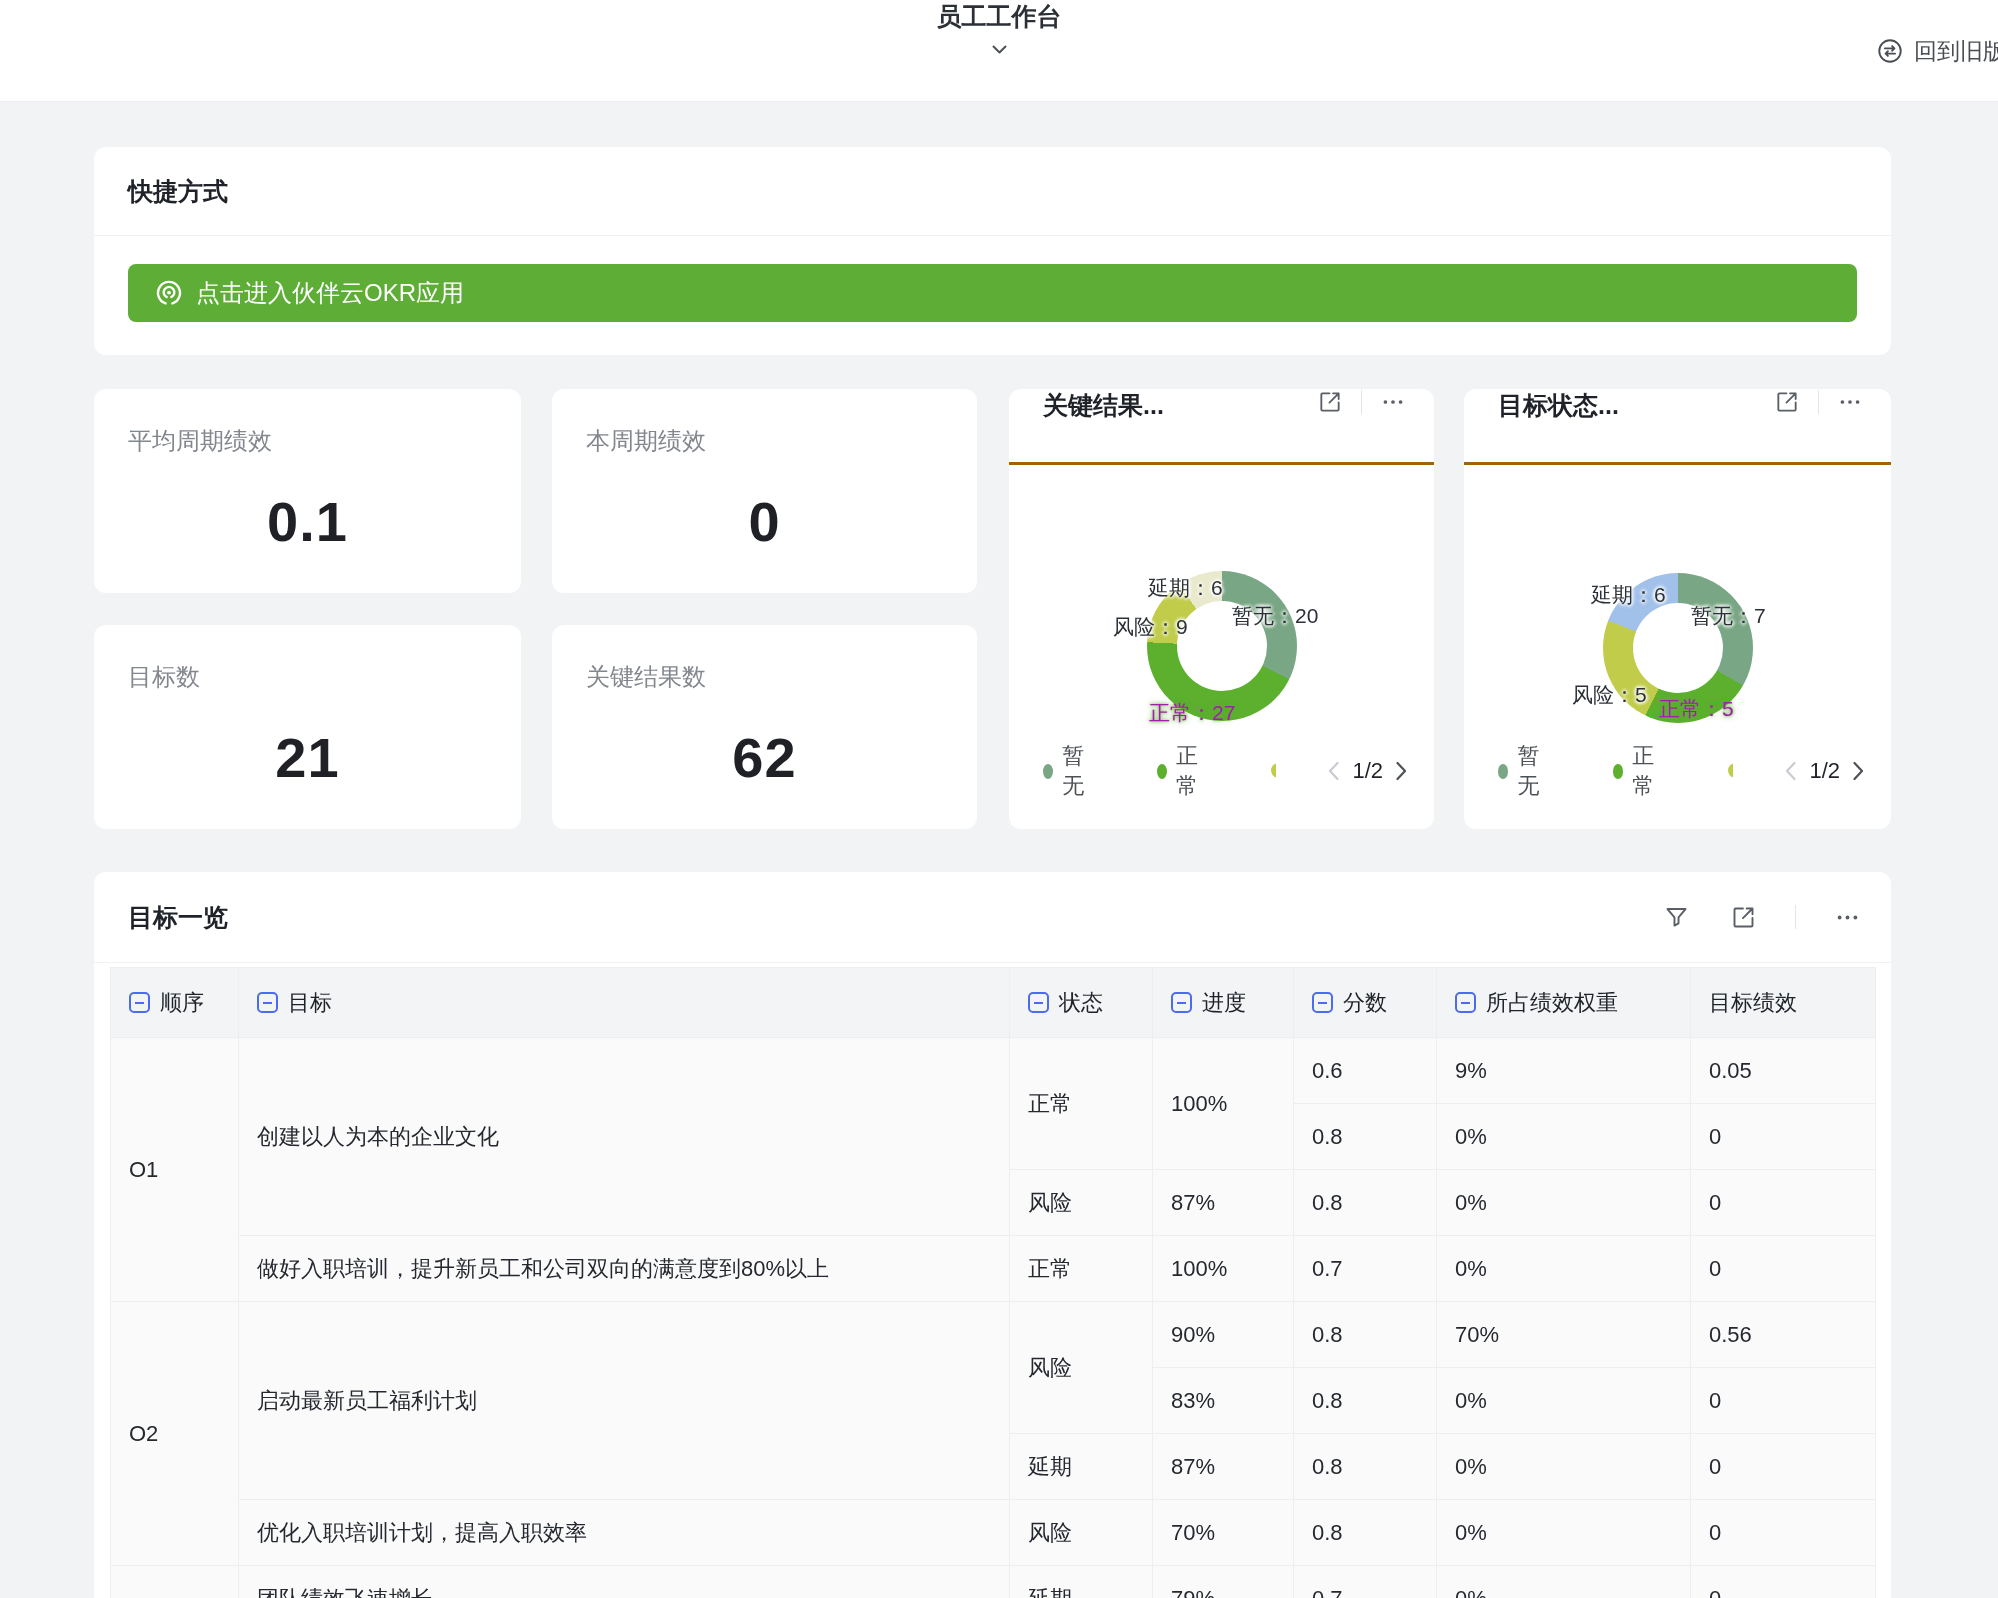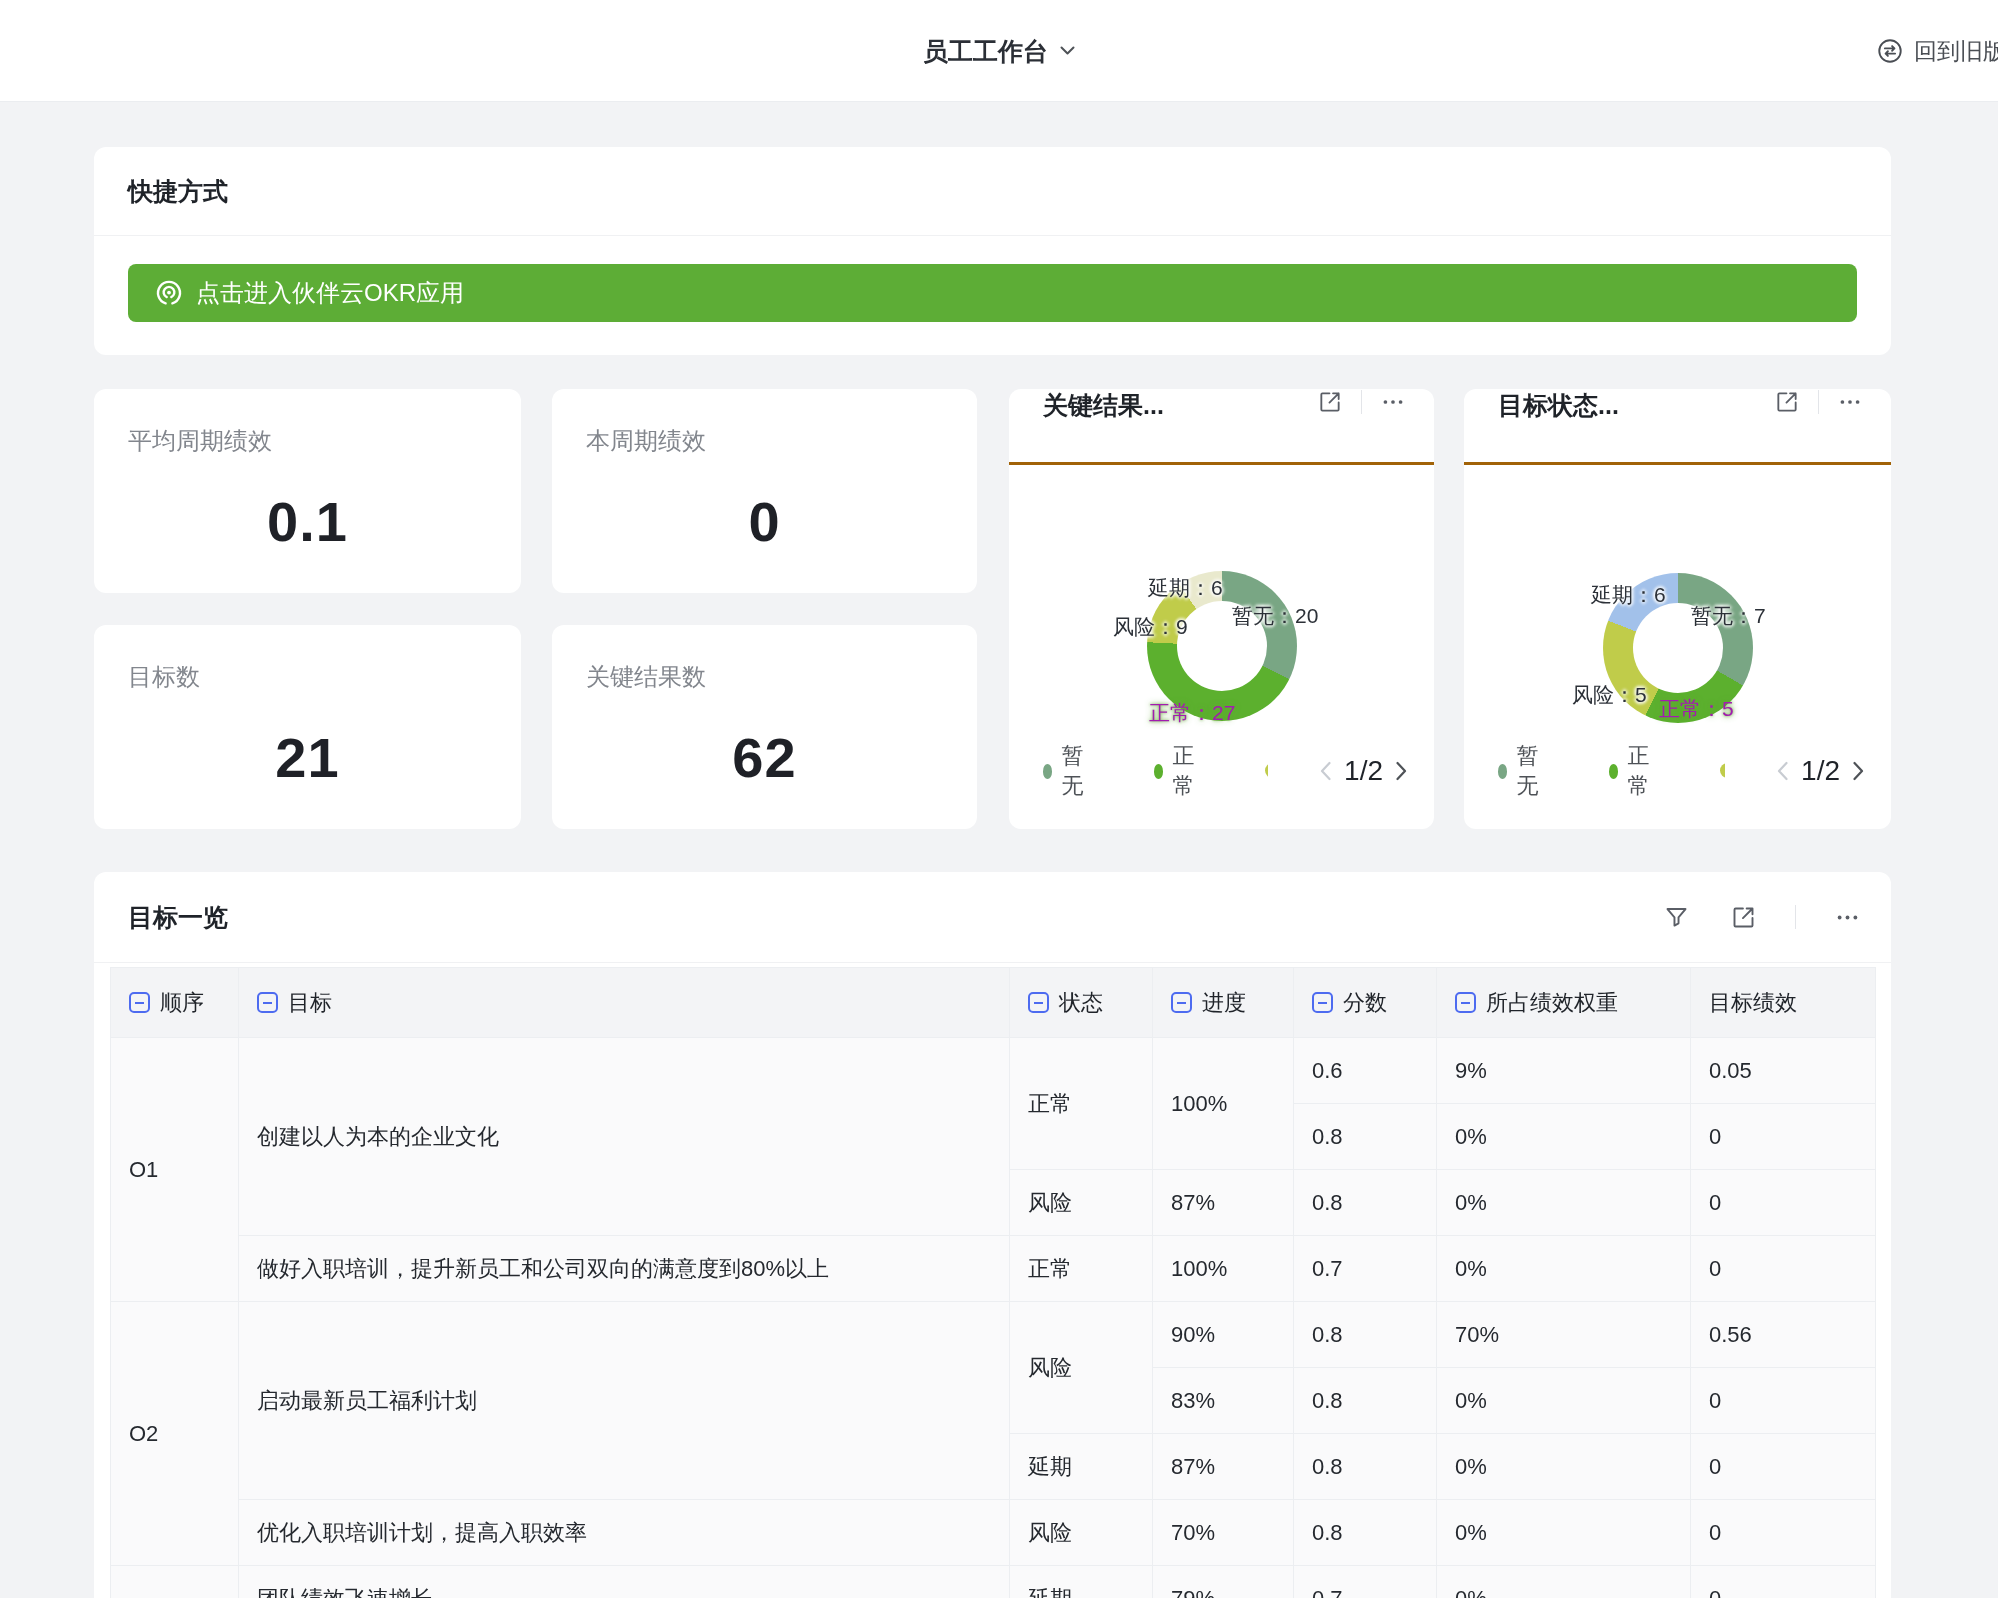--- a/index.html
+++ b/index.html
@@ -1,21 +1,21 @@
 <!DOCTYPE html>
 <html><head>
 <meta charset="utf-8">
 <style>
   * { margin:0; padding:0; box-sizing:border-box; }
   html,body { width:1998px; height:1598px; overflow:hidden; }
   body { background:#f2f3f5; font-family:"Liberation Sans","DejaVu Sans",sans-serif; color:#1f2329; position:relative; }
 
   
   .topbar { position:absolute; left:0; top:0; width:1998px; height:102px; background:#fff; border-bottom:1px solid #ebedf0; }
-  .topbar-title { position:absolute; left:0; right:0; top:0; height:102px; display:flex; align-items:center; justify-content:center; gap:12px; font-size:25px; font-weight:600; color:#2b2f36; }
+  .topbar-title { position:absolute; left:0; right:0; top:0; height:102px; display:flex; align-items:center; justify-content:flex-start; gap:12px; font-size:25px; font-weight:600; color:#2b2f36;flex-direction:column; }
   .topbar-right { position:absolute; right:-8px; top:0; height:102px; display:flex; align-items:center; gap:10px; font-size:23px; color:#4a4e54; }
 
   
   .card { position:absolute; background:#fff; border-radius:12px; }
 
   
   .card-shortcut { left:94px; top:147px; width:1797px; height:208px; }
   .shortcut-head { height:89px; display:flex; align-items:center; padding:0 34px; border-bottom:1px solid #f0f1f3; font-size:25px; font-weight:700; }
   .shortcut-body { padding:28px 34px; }
   .ok-button { width:100%; height:58px; background:#5dad36; border-radius:8px; display:flex; align-items:center; gap:12px; padding:0 26px; color:#fff; font-size:24px; font-weight:500; cursor:pointer; }
@@ -39,21 +39,21 @@
   .dlabel { position:absolute; font-size:21px; font-weight:500; color:#2c3138; white-space:nowrap;
             text-shadow:-2px 0 3px #fff, 2px 0 3px #fff, 0 -2px 3px #fff, 0 2px 3px #fff; }
   .dlabel.normal { color:#a21caf; text-shadow:0 0 3px rgba(100,170,55,.95), 0 0 6px rgba(100,170,55,.85); }
   .legend-row { position:absolute; left:34px; right:26px; bottom:28px; display:flex; align-items:center; font-size:22px; color:#4e5257;gap:37px; }
   .legend-item { display:flex; align-items:center; gap:9px; margin-right:28px; cursor:pointer; }
   .ldot { width:15px; height:15px; border-radius:50%; }
   .ldot.sage { background:#79a684; }
   .ldot.green { background:#5cb02e; }
   .half-dot { width:8px; height:16px; overflow:hidden; margin-right:14px; cursor:pointer; }
   .half-dot i { display:block; width:15px; height:15px; border-radius:50%; background:#c0cc4a; }
-  .pager { margin-left:auto; display:flex; align-items:center; gap:12px; font-size:28px; color:#1f2329;justify-content:flex-end; }
+  .pager { margin-left:auto; display:flex; align-items:center; gap:12px; font-size:22px; color:#1f2329;justify-content:flex-end; }
 
   
   .card-table { left:94px; top:872px; width:1797px; height:780px; border-radius:12px 12px 0 0; }
   .table-head { height:91px; display:flex; align-items:center; padding:0 30px 0 34px; border-bottom:1px solid #f0f1f3; }
   .table-title { font-size:25px; font-weight:700; }
   .tbl-wrap { margin:4px 16px 0 16px; }
   table { width:1765px; border-collapse:collapse; table-layout:fixed; font-size:22px; color:#25292f; }
   th, td { border:1px solid #eceef1; vertical-align:middle; text-align:left; padding:0 0 0 18px; font-weight:400; }
   thead th { height:70px; background:#f3f4f6; font-weight:500; color:#1f2329; }
   tbody td { height:66px; background:#fafafb; }

